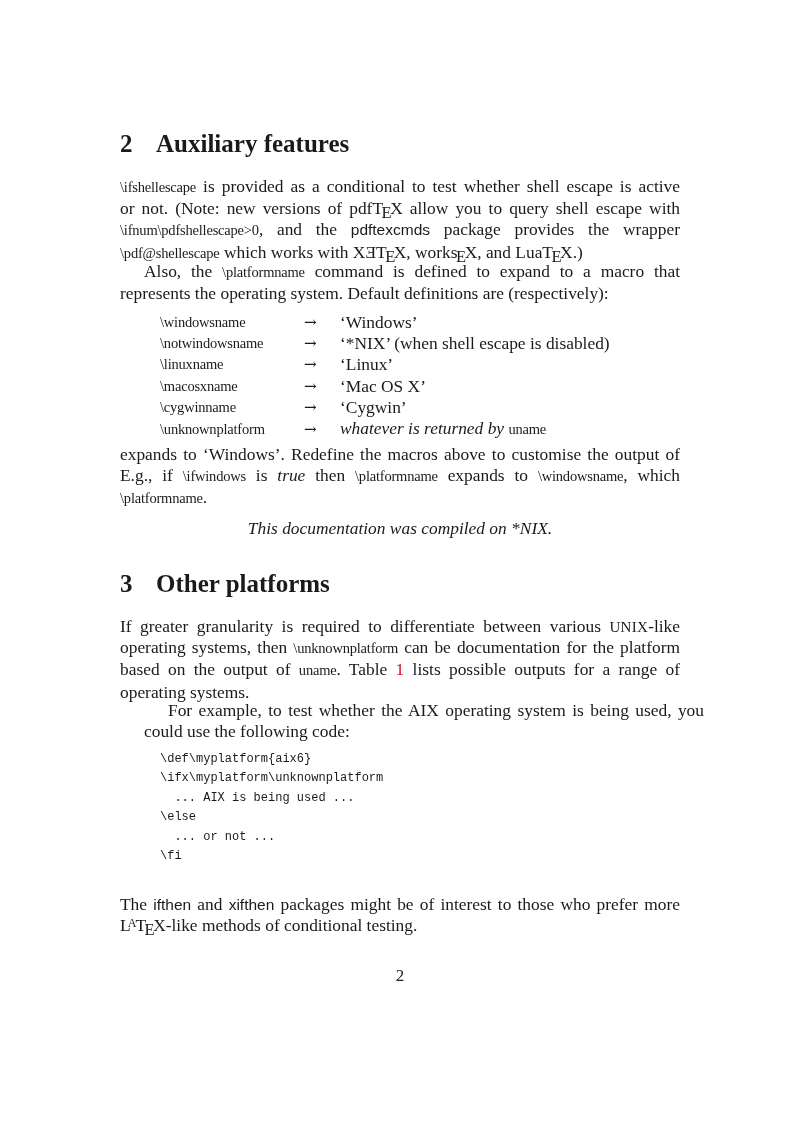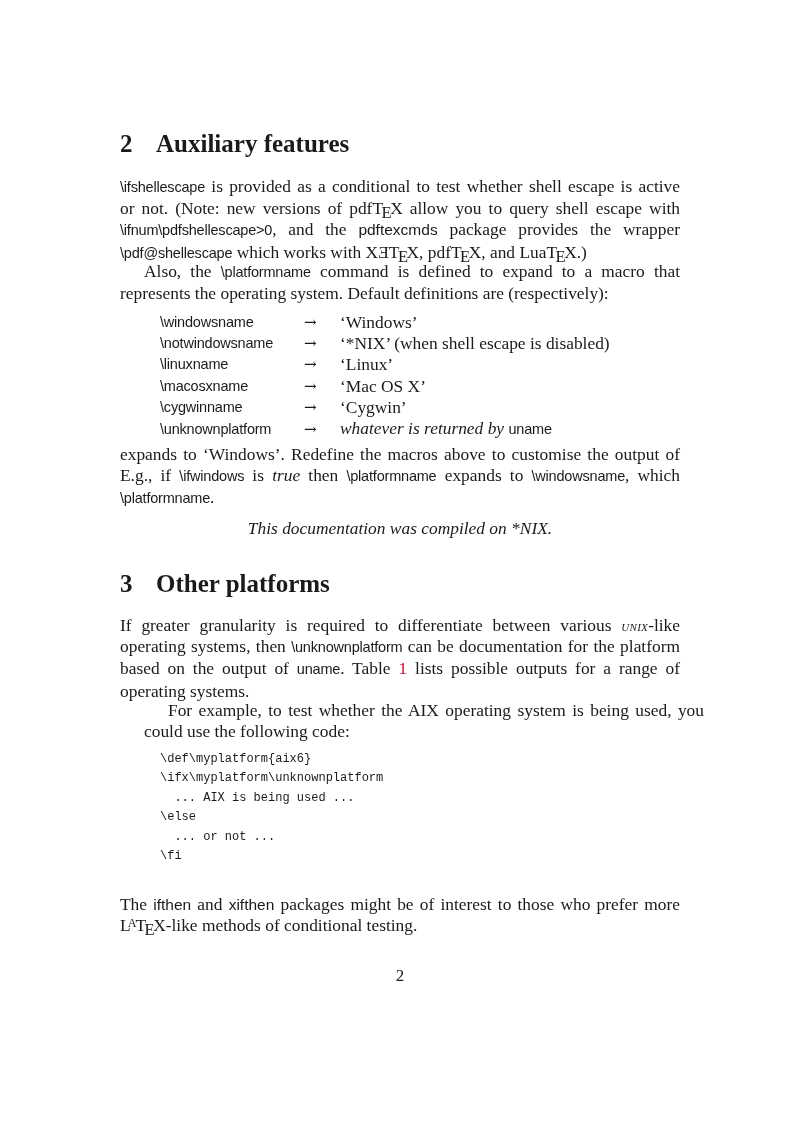--- a/index.html
+++ b/index.html
@@ -1,53 +1,53 @@
 <!DOCTYPE html>
 <html><head>
 <meta charset="utf-8">
 <style>
   html, body { margin: 0; padding: 0; background: #ffffff; }
   body { width: 800px; height: 1136px; position: relative; overflow: hidden;
          font-family: "Liberation Serif", "DejaVu Serif", serif; color: #1a1a1a; }
   .page { position: absolute; left: 0; top: 0; width: 800px; height: 1136px; }
-  .tt { font-family: Liberation Sans, sans-serif; font-size: 14.5px; letter-spacing: -0.2px; }
+  .tt { font-family: Liberation Serif, serif; font-size: 14.5px; letter-spacing: -0.2px; }
   .sec-head { position: absolute; left: 120px; font-weight: bold; font-size: 25px; margin: 0; }
   .sec-num { display: inline-block; width: 36px; }
   .para { position: absolute; left: 120px; width: 560px; font-size: 17.4px; line-height: 21.2px; margin: 0; text-align: justify; }
   .para .line { display: block; text-align: justify; text-align-last: justify; white-space: nowrap; }
   .para .line.last { text-align-last: left; }
   .indent { padding-left: 24px; }
   .def-table { position: absolute; left: 160px; top: 312px; border-collapse: collapse; font-size: 17.4px; }
   .def-table td { padding: 0; height: 21.2px; line-height: 21.2px; vertical-align: middle; }
   .def-table td.macro { width: 144px; }
   .def-table td.arrow { width: 36px; text-align: left; font-family: "DejaVu Serif", serif; font-size: 15px; }
   .centered-note { position: absolute; left: 120px; width: 560px; top: 518px; text-align: center; font-style: italic; font-size: 17.4px; margin: 0; }
   .code { position: absolute; left: 160px; top: 750px; margin: 0; font-family: "Liberation Mono", "DejaVu Sans Mono", monospace; font-size: 12px; line-height: 19.4px; white-space: pre; }
   .code .cl { display: block; }
   .ref { color: #d0102a; }
-  .sc { font-variant: small-caps; font-size: 16px; letter-spacing: 0.3px; font-style: italic; }
+  .sc { font-variant: small-caps; font-size: 21px; letter-spacing: 0.3px; }
   .sans { font-family: "Liberation Sans", "DejaVu Sans", sans-serif; font-size: 15.5px; margin-top: 40px; }
   .page-num { position: absolute; left: 0; width: 800px; top: 966px; text-align: center; font-size: 17px; margin: 0; }
   .tex-e { position: relative; top: 4px; margin-left: -1.5px; margin-right: -1.5px; font-size: 0.95em; }
   .tex-a { font-size: 0.7em; position: relative; top: -4px; margin-left: -3px; margin-right: -1px; }
 </style>
 </head>
 <body>
 
 <div class="page">
 
   <h2 class="sec-head" style="top:130px;">
     <span class="sec-num">2</span><span>Auxiliary features</span>
   </h2>
 
   <p class="para" style="top:176px;">
     <span class="line"><span class="tt">\ifshellescape</span><span> is provided as a conditional to test whether shell escape is active</span></span>
     <span class="line"><span>or not. (Note: new versions of pdfT</span><span class="tex-e">E</span><span>X allow you to query shell escape with</span></span>
     <span class="line"><span class="tt">\ifnum\pdfshellescape&gt;0</span><span>, and the </span><span class="sans">pdftexcmds</span><span> package provides the wrapper</span></span>
-    <span class="line last"><span class="tt">\pdf@shellescape</span><span> which works with XƎT</span><span class="tex-e">E</span><span>X, pdfT</span><span class="tex-e">E</span><span>X, and LuaT</span><span class="tex-e">E</span><span>X.)</span></span>
+    <span class="line last"><span class="tt">\pdf@shellescape</span><span> which works with XƎT</span><span class="tex-e">E</span><span>X, works</span><span class="tex-e">E</span><span>X, and LuaT</span><span class="tex-e">E</span><span>X.)</span></span>
   </p>
 
   <p class="para" style="top:261px;">
     <span class="line indent"><span>Also, the </span><span class="tt">\platformname</span><span> command is defined to expand to a macro that</span></span>
     <span class="line last"><span>represents the operating system. Default definitions are (respectively):</span></span>
   </p>
 
   <table class="def-table">
     <tbody>
         <tr>

